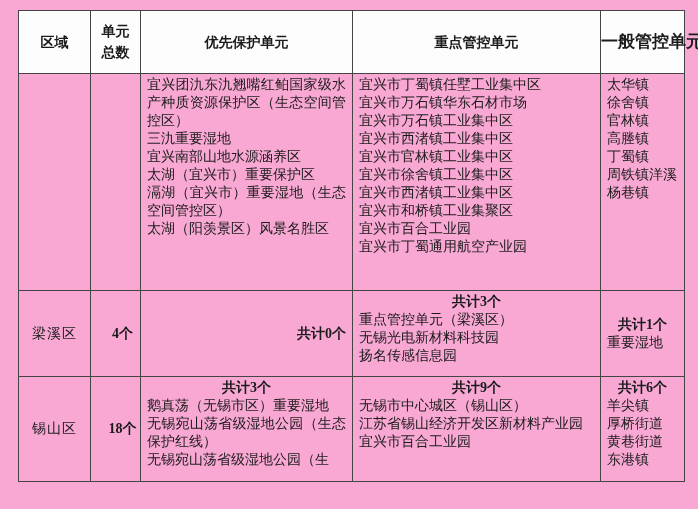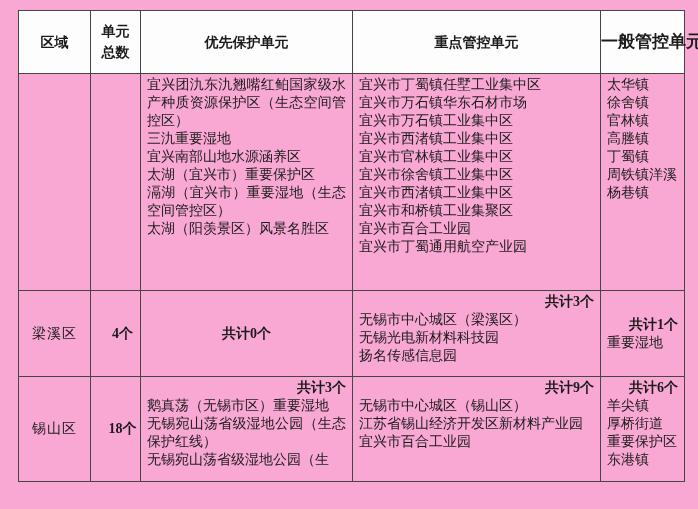--- a/index.html
+++ b/index.html
@@ -59,22 +59,22 @@
     text-align: center;
     vertical-align: middle;
     letter-spacing: 1px;
     padding: 2px 2px;
     margin-left: 8px;
   }
   td.cell-bold { font-weight: bold; letter-spacing: 0; padding-left: 16px; }
   td.cell-content { text-align: justify; }
   td.cell-mid { vertical-align: middle; }
   td.cell-center-content { text-align: center; vertical-align: middle; }
-  .summary { font-weight: bold; text-align: right; }
-  td.cell-center-content .summary { text-align: center; }
+  .summary { font-weight: bold; text-align: center; }
+  td.cell-center-content .summary { text-align: right; }
   .unit-line { text-align: justify; }
 
   .page-number {
     position: absolute;
     left: 0; right: 0; top: 479px;
     text-align: center;
     font-size: 12px;
     color: #2a2a2a;
   }
 </style>
@@ -141,21 +141,21 @@
       </tr>
       <tr class="r-row1">
         <td class="cell-center">梁溪区</td>
         <td class="cell-center cell-bold">4个</td>
         <td class="cell-content cell-center-content">
           <div class="summary">共计0个</div>
         </td>
         <td class="cell-content">
           <div class="summary">共计3个</div>
           <div>
-              <div class="unit-line">无锡市中心城区（梁溪区）</div>
+              <div class="unit-line">重点管控单元（梁溪区）</div>
               <div class="unit-line">无锡光电新材料科技园</div>
               <div class="unit-line">扬名传感信息园</div>
             </div>
         </td>
         <td class="cell-content cell-mid">
           <div class="summary">共计1个</div>
           <div>
               <div class="unit-line">重要湿地</div>
             </div>
         </td>
@@ -177,21 +177,21 @@
               <div class="unit-line">无锡市中心城区（锡山区）</div>
               <div class="unit-line">江苏省锡山经济开发区新材料产业园</div>
               <div class="unit-line">宜兴市百合工业园</div>
             </div>
         </td>
         <td class="cell-content">
           <div class="summary">共计6个</div>
           <div>
               <div class="unit-line">羊尖镇</div>
               <div class="unit-line">厚桥街道</div>
-              <div class="unit-line">重要保护区</div>
+              <div class="unit-line">黄巷街道</div>
               <div class="unit-line">东港镇</div>
             </div>
         </td>
       </tr>
     </tbody>
   </table>
 
 </div>
 
 </body></html>

